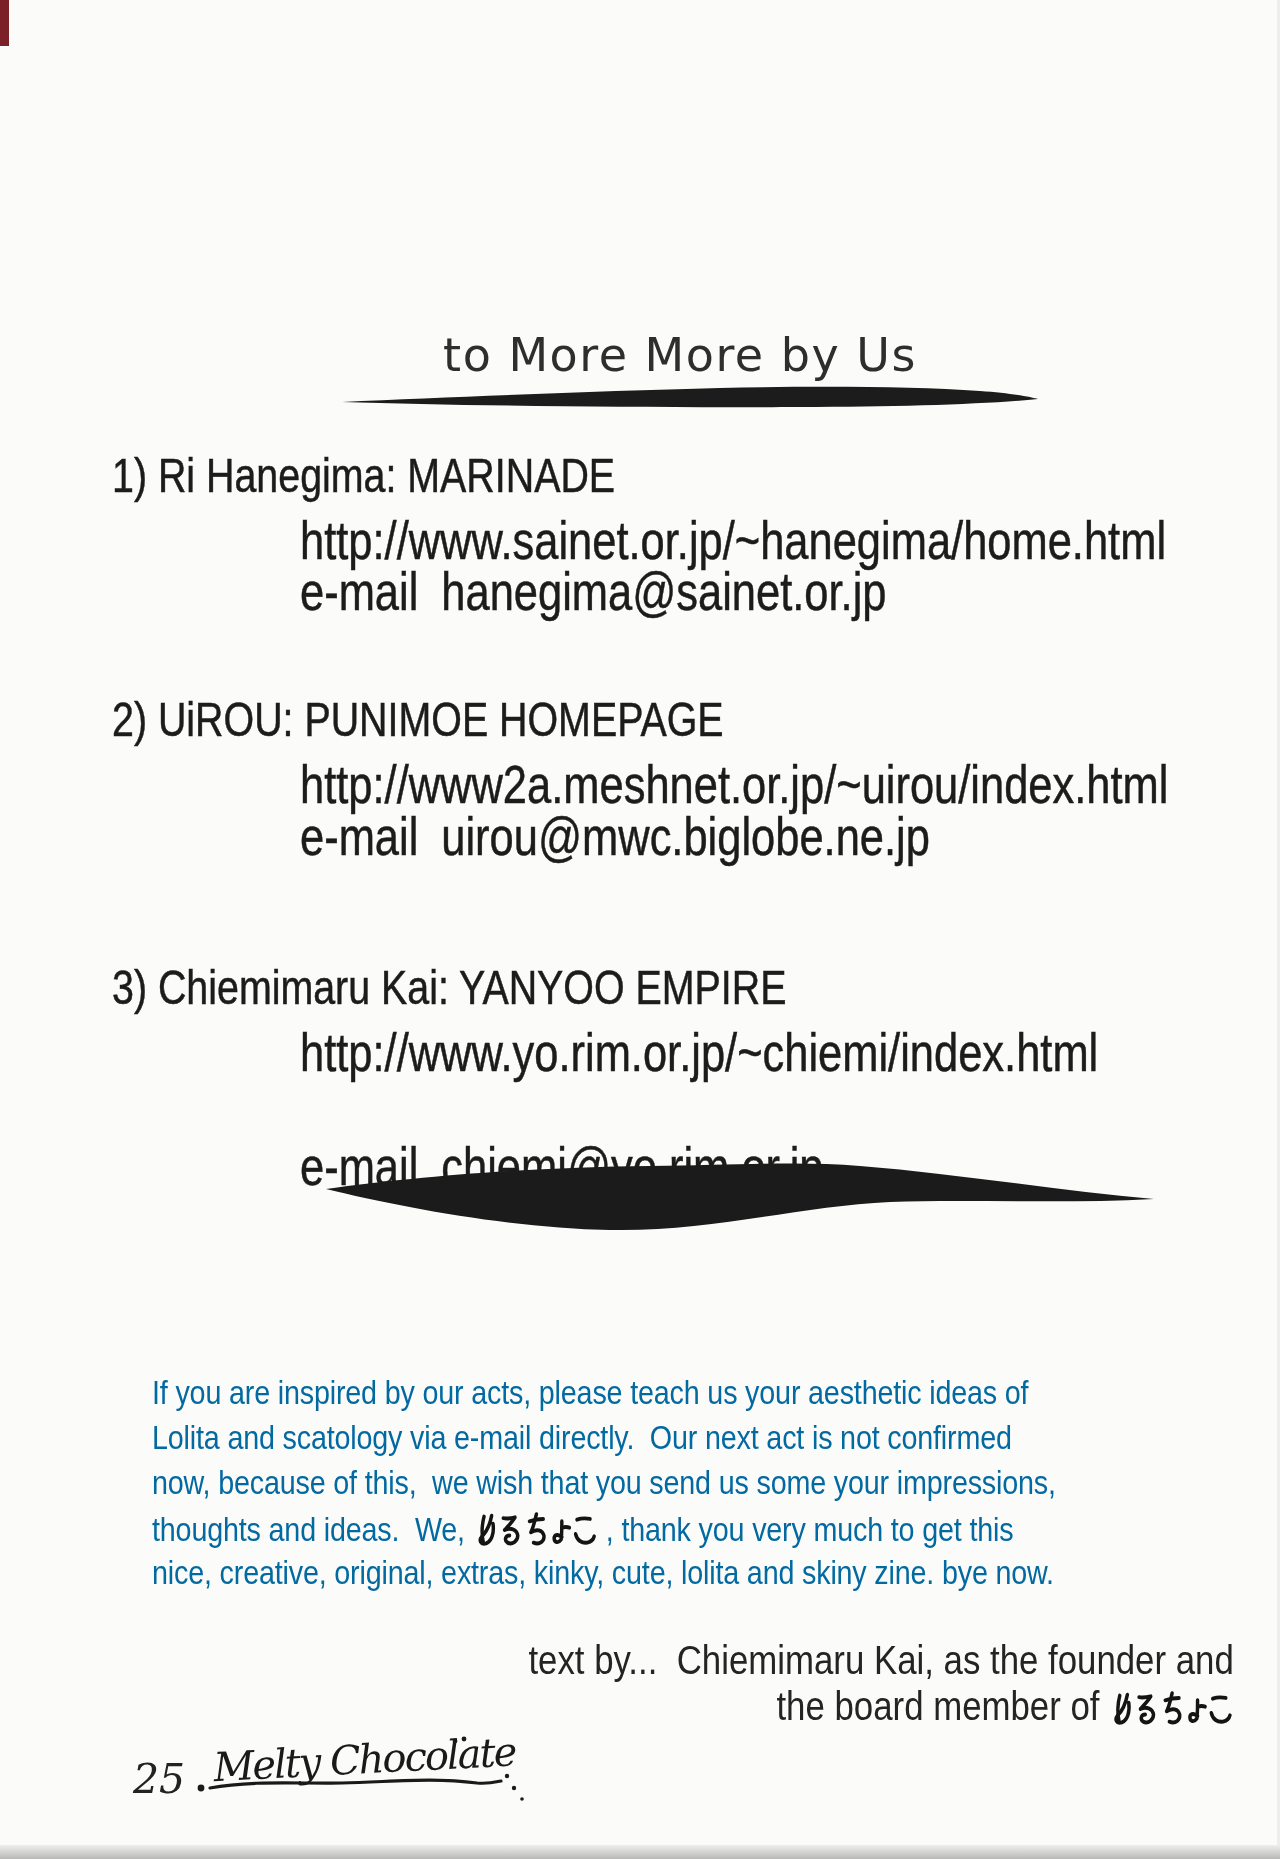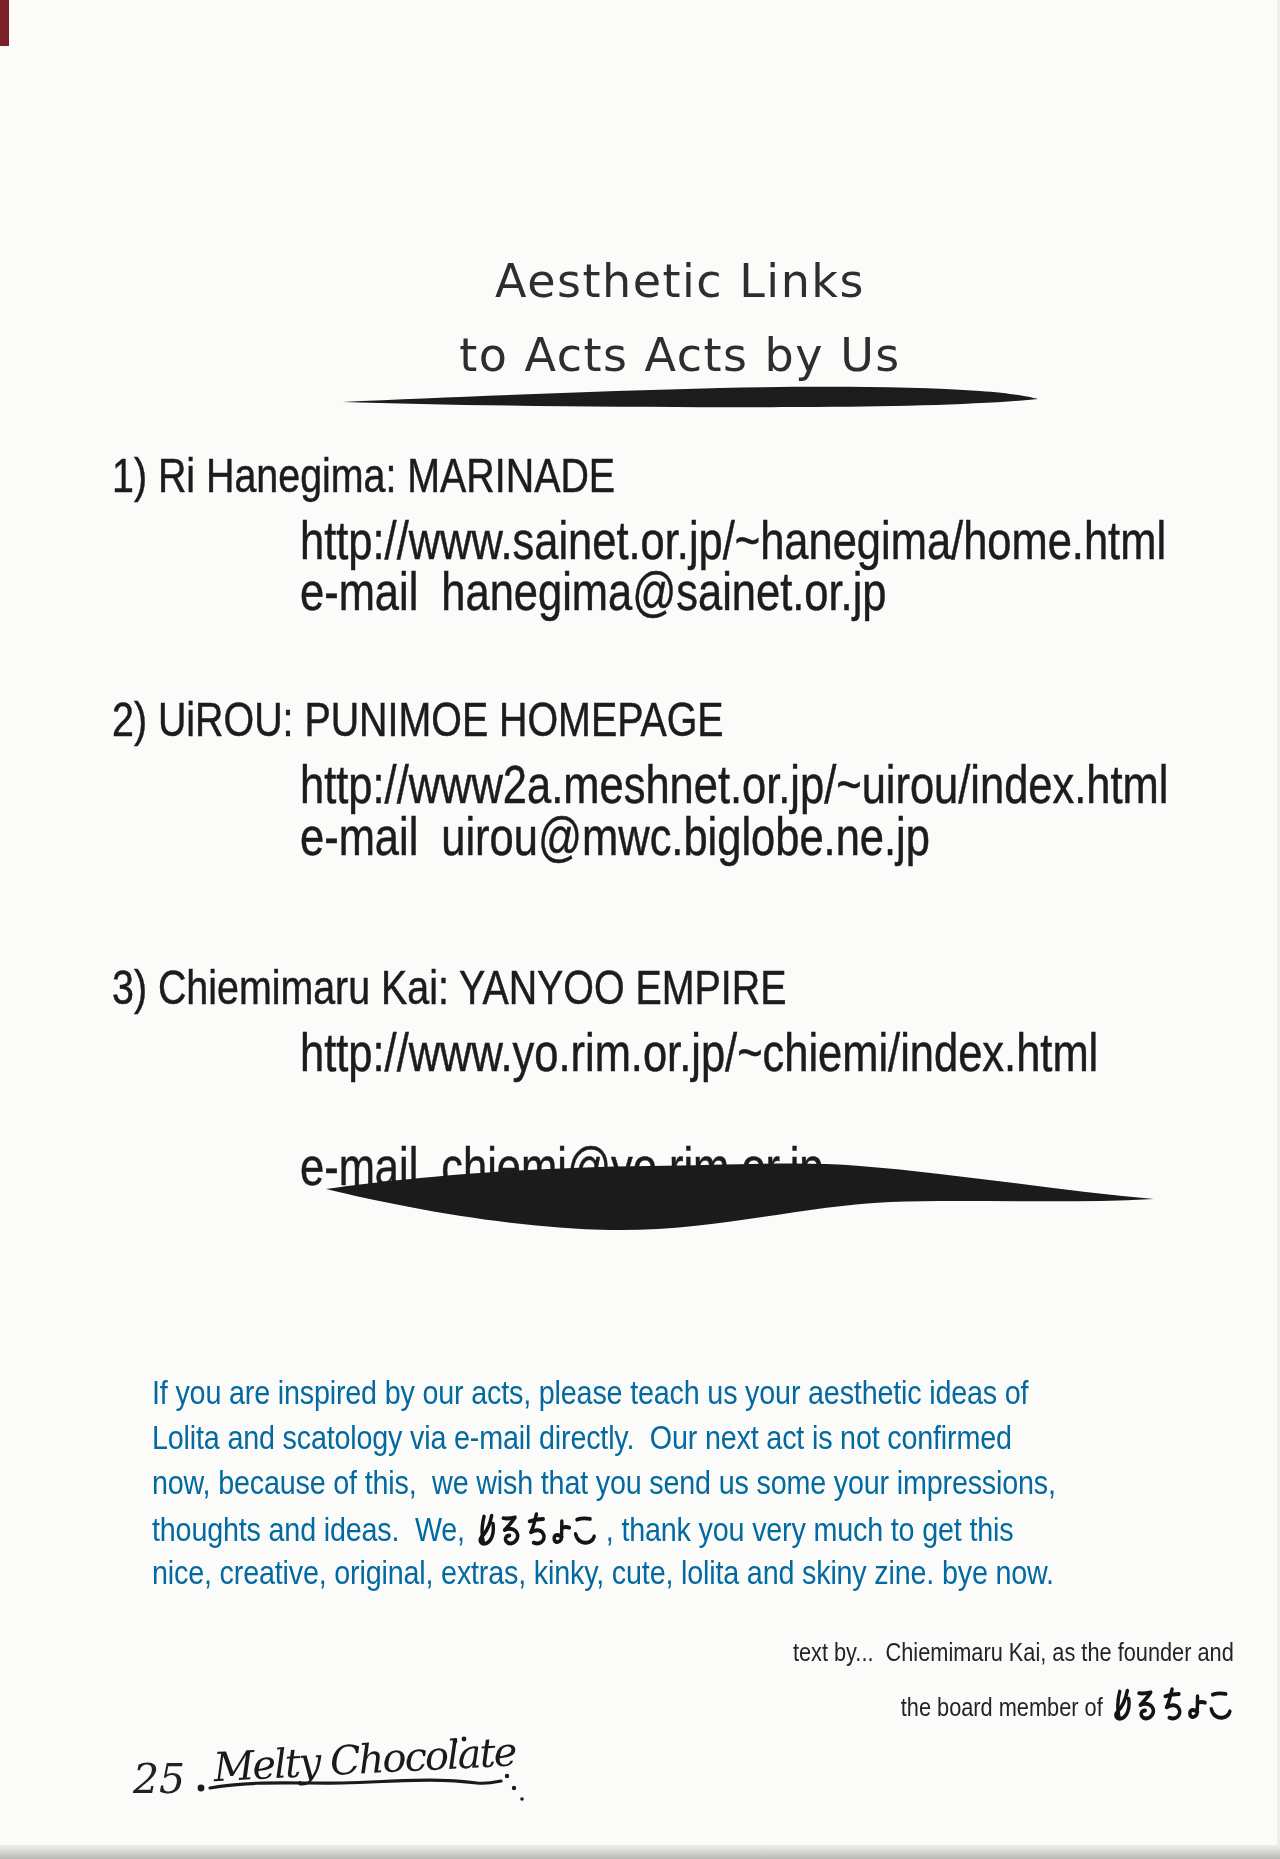--- a/index.html
+++ b/index.html
@@ -35,21 +35,21 @@
   .entry-sub{left:300px;font-size:53px;line-height:1;}
   .email-gap{display:inline-block;width:28px;}
   
   .midstroke-svg{position:absolute;left:320px;top:1155px;}
   
   .para-line{position:absolute;left:152px;font-size:33px;line-height:1;color:#0369a1;
     white-space:nowrap;letter-spacing:-0.2px;}
   .para-line .cond87{display:inline-block;transform:scaleX(0.87);transform-origin:0 50%;white-space:pre;}
   .kana{vertical-align:-8px;color:#141414;}
   
-  .textby-line{position:absolute;right:46px;font-size:25px;line-height:1;color:#242424;
+  .textby-line{position:absolute;right:46px;font-size:40px;line-height:1;color:#242424;
     white-space:nowrap;text-align:center;}
   .textby-line .cond87r{display:inline-block;transform:scaleX(0.87);transform-origin:100% 50%;white-space:pre;}
   
   .page-number{position:absolute;left:133px;top:1755px;
     font-family:"DejaVu Serif", serif;font-style:italic;font-size:41px;color:#222;}
   .signature-svg{position:absolute;left:192px;top:1720px;}
   .hidden-defs{position:absolute;width:0;height:0;overflow:hidden;}
 </style>
 </head>
 <body>
@@ -72,22 +72,21 @@
       <path d="M151,11 C157,9 164,9 170,10"></path>
       <path d="M149,29 C151,37 158,41 166,40 C171,39 175,36 176,32"></path>
     </g>
   </symbol>
 </svg>
 
 <div class="page">
 
   <div class="corner-mark"></div>
 
-  <div class="title-line title-1">Aesthetic Links</div>
-  <div class="title-line title-2">to Acts Acts by Us</div>
+  <div class="title-line title-2">to More More by Us</div>
 
   <svg class="divider-svg" width="700" height="26" viewBox="0 0 700 26">
     <path fill="#1c1c1c" d="M2,18 C120,13 260,7 380,4 C470,2 570,2 640,7 C670,9 692,13 698,15
       C650,20 560,23 460,23 C330,24 130,22 2,18 Z"></path>
   </svg>
 
   <div>
     <div class="entry-line entry-heading" style="top:452px">
       <span class="cond">1) Ri Hanegima: MARINADE</span>
     </div>

